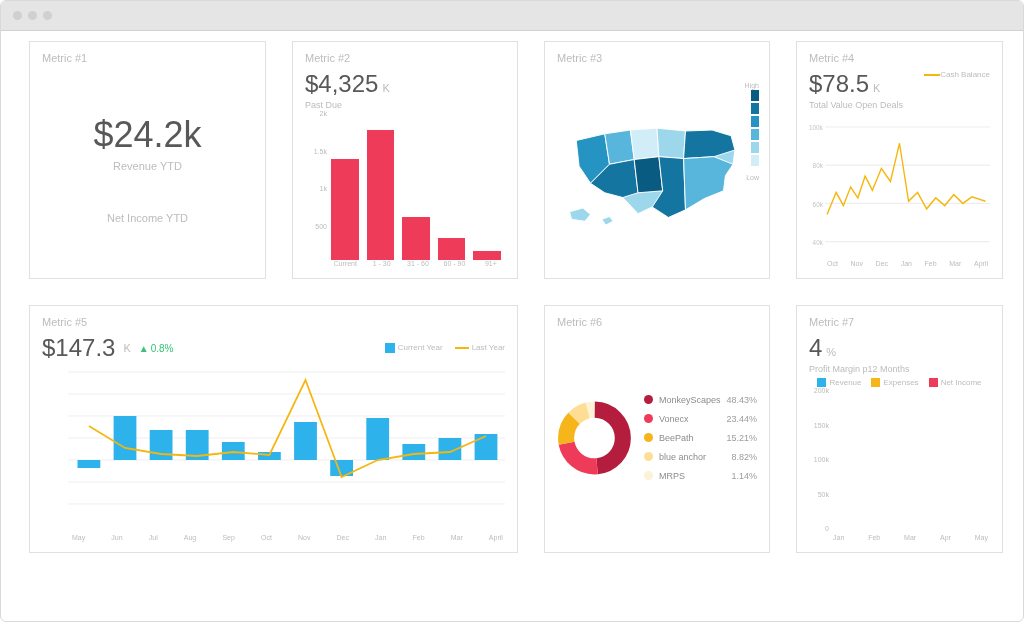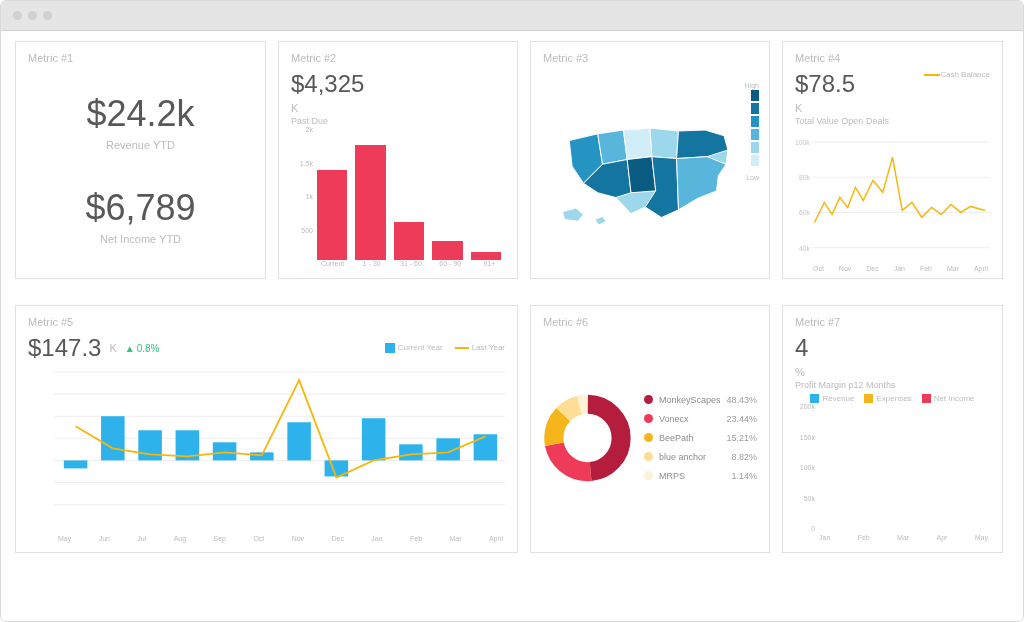--- a/index.html
+++ b/index.html
@@ -21,32 +21,32 @@
     --orange:#f5b60d;
   }
   *{box-sizing:border-box;font-family:"Helvetica Neue",Arial,sans-serif;}
   body{margin:0;background:#fff;}
   .browser{width:1024px;height:622px;margin:0;border:1px solid #d9d9d9;border-radius:6px;overflow:hidden;display:flex;flex-direction:column;background:#fff;}
   .browser-chrome{height:30px;background:#e5e5e5;display:flex;align-items:center;padding:0 12px;gap:6px;border-bottom:1px solid #d2d2d2;}
   .dot{width:9px;height:9px;border-radius:50%;background:#d0d0d0;}
   .page{flex:1;padding:10px 14px 14px 14px;overflow:hidden;}
   .page-title{font-size:22px;color:#bdbdbd;font-weight:300;margin:4px 0 10px 2px;letter-spacing:0.5px;}
   .grid{display:grid;grid-template-columns:251px 240px 240px 221px;grid-auto-rows:auto;gap:12px;height:calc(100% - 40px);}
-  .card{background:var(--card);border:1px solid var(--border);display:flex;flex-direction:column;padding:10px 12px 11px 12px;overflow:hidden;}
+  .card{background:var(--card);border:1px solid var(--border);display:flex;flex-direction:column;padding:10px 12px 11px 12px;overflow:hidden;margin-left:14px;}
   .card-title{color:var(--text-light);font-size:11px;margin-bottom:6px;font-weight:400;}
   
   .row1{height:238px;}
   .row2{height:248px;}
   
   .m1-body{flex:1;display:flex;flex-direction:column;justify-content:center;align-items:center;gap:36px;}
   .big-val{font-size:36px;color:#585858;font-weight:300;}
   .sub-label{font-size:11px;color:var(--text-light);margin-top:4px;}
   .m1-group{text-align:center;}
   
-  .kpi-row{display:flex;align-items:baseline;gap:4px;flex-direction:column;}
+  .kpi-row{display:flex;align-items:baseline;gap:4px;}
   .kpi-val{font-size:24px;color:#585858;font-weight:300;}
   .kpi-unit{font-size:11px;color:var(--text-light);}
   .kpi-sub{font-size:9px;color:var(--text-light);margin-top:2px;}
   .bar-chart{flex:1;display:flex;align-items:flex-end;gap:8px;padding:6px 4px 0 26px;position:relative;}
   .bar{flex:1;background:var(--red);}
   .bar-labels{display:flex;padding-left:26px;gap:8px;}
   .bar-labels span{flex:1;text-align:center;font-size:7px;color:var(--text-light);}
   .y-axis{position:absolute;left:0;top:0;bottom:0;width:22px;display:flex;flex-direction:column;justify-content:space-between;font-size:7px;color:var(--text-light);text-align:right;}
   
   .map-wrap{flex:1;display:flex;align-items:center;justify-content:center;position:relative;}
@@ -99,21 +99,20 @@
     <div class="grid">
 
       <div class="card row1">
         <div class="card-title">Metric #1</div>
         <div class="m1-body">
           <div class="m1-group">
             <div class="big-val">$24.2k</div>
             <div class="sub-label">Revenue YTD</div>
           </div>
           <div class="m1-group">
-            <div class="big-val">$6,789</div>
             <div class="sub-label">Net Income YTD</div>
           </div>
         </div>
       </div>
 
       <div class="card row1">
         <div class="card-title">Metric #2</div>
         <div class="kpi-row">
           <span class="kpi-val">$4,325</span>
           <span class="kpi-unit">K</span>

